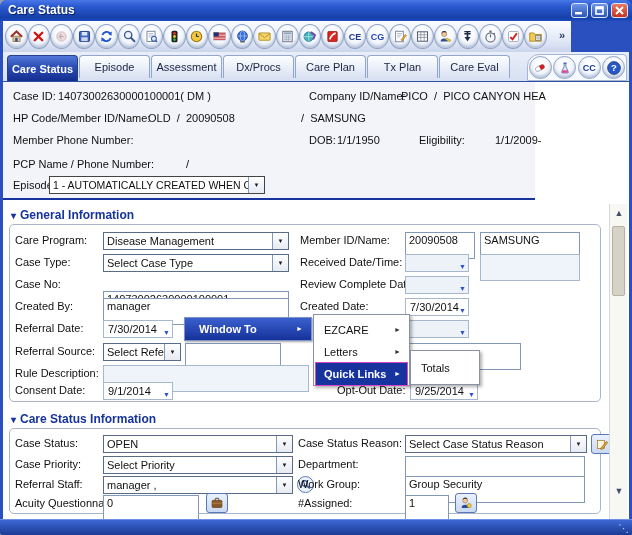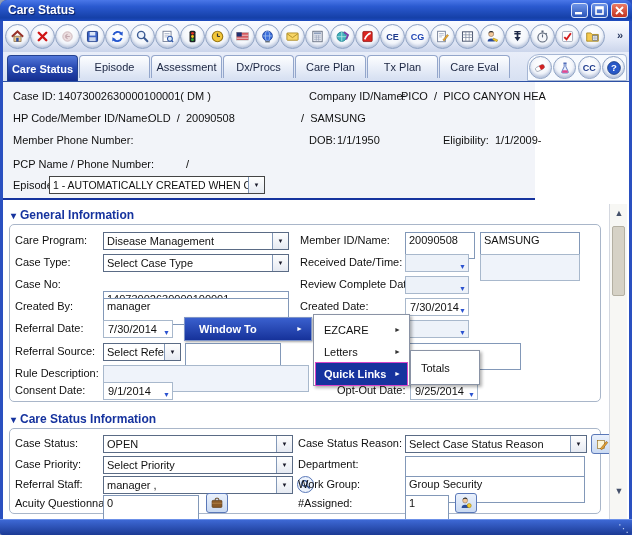--- a/index.html
+++ b/index.html
@@ -3,21 +3,21 @@
 <meta charset="utf-8">
 <style>
   html,body{margin:0;padding:0;background:#9AA8C0;font-family:"Liberation Sans",sans-serif;}
   #win{position:relative;width:632px;height:535px;background:#2A50C0;border-radius:7px 7px 3px 3px;overflow:hidden;box-shadow:0 2px 6px rgba(0,0,0,.4);padding-left:27px;}
   
   .titlebar{position:absolute;left:0;top:0;width:632px;height:21px;background:linear-gradient(180deg,#4A77E8 0%,#2B5AD0 30%,#1540A8 85%,#1E4CC0 100%);border-radius:7px 7px 0 0;}
   .title-text{position:absolute;left:8px;top:3px;color:#fff;font-size:12px;font-weight:bold;text-shadow:1px 1px 1px #0A1E60;}
   .cap-btn{position:absolute;top:3px;width:17px;height:15px;border-radius:3px;border:1px solid #DCE6FA;box-sizing:border-box;background:linear-gradient(180deg,#6E94E8,#2A55B8);display:flex;align-items:center;justify-content:center;}
   .cap-btn.close{background:linear-gradient(180deg,#EA7A64,#C33420);}
   
-  .toolbar{position:absolute;left:3px;top:21px;width:626px;height:31px;background:linear-gradient(180deg,#FBFCFF 0%,#E3E9F7 60%,#CBD5EB 100%);border-bottom:1px solid #AEBCD8;}
+  .toolbar{position:absolute;left:3px;top:21px;width:568px;height:31px;background:linear-gradient(180deg,#FBFCFF 0%,#E3E9F7 60%,#CBD5EB 100%);border-bottom:1px solid #AEBCD8;}
   .tools{position:absolute;left:2px;top:3px;right:24px;display:flex;justify-content:space-between;}
   .icb{width:25px;height:25px;border-radius:50%;border:1px solid #8FA3C4;box-sizing:border-box;background:radial-gradient(circle at 50% 32%,#FFFFFF 0%,#F3F6FB 55%,#C7D3E8 100%);box-shadow:inset 0 -2px 3px rgba(110,130,175,.35);display:flex;align-items:center;justify-content:center;cursor:pointer;}
   .icb svg{display:block;}
   .txticon{font-size:9px;font-weight:bold;}
   .ovf{position:absolute;right:6px;top:8px;font-size:11px;font-weight:bold;color:#2B3A60;cursor:pointer;}
   
   .tabsrow{position:absolute;left:3px;top:52px;width:626px;height:30px;background:linear-gradient(180deg,#E9EEF9,#D7E0F2);border-bottom:1px solid #2E51A5;box-sizing:border-box;}
   .tabs{position:absolute;left:4px;bottom:0;display:flex;}
   .tab{width:71px;height:23px;line-height:23px;text-align:center;font-size:11px;color:#1A2440;background:linear-gradient(180deg,#FDFEFF,#D9E2F3);border:1px solid #93A6CB;border-bottom:none;border-radius:4px 4px 0 0;margin-right:1px;box-sizing:border-box;cursor:pointer;}
   .tab.sel{height:26px;line-height:26px;background:linear-gradient(180deg,#5378DA 0%,#2A4CB4 45%,#142E90 100%);color:#fff;font-weight:bold;border-color:#23418F;}
@@ -295,21 +295,21 @@
       <span class="lbl" style="left:306px;top:6px">Company ID/Name:</span>
       <span class="lbl b pre clip" style="left:398px;top:6px">PICO  /  PICO CANYON HEA</span>
 
       <span class="lbl" style="left:10px;top:28px">HP Code/Member ID/Name:</span>
       <span class="lbl b pre" style="left:145px;top:28px">OLD  /  20090508</span>
       <span class="lbl b pre" style="left:298px;top:28px">/  SAMSUNG</span>
 
       <span class="lbl" style="left:10px;top:50px">Member Phone Number:</span>
       <span class="lbl b" style="left:306px;top:50px">DOB:</span>
       <span class="lbl b" style="left:334px;top:50px">1/1/1950</span>
-      <span class="lbl" style="left:440px;top:50px">Eligibility:</span>
+      <span class="lbl" style="left:416px;top:50px">Eligibility:</span>
       <span class="lbl b" style="left:492px;top:50px">1/1/2009-</span>
 
       <span class="lbl" style="left:10px;top:74px">PCP Name / Phone Number:</span>
       <span class="lbl" style="left:183px;top:74px">/</span>
 
       <span class="lbl" style="left:10px;top:95px">Episode:</span>
       <div class="combo b" style="left:46px;top:94px;width:216px;border-color:#444;font-size:10.5px">
         <span>1 - AUTOMATICALLY CREATED WHEN CA</span>
         <span class="ca">▼</span>
       </div>

